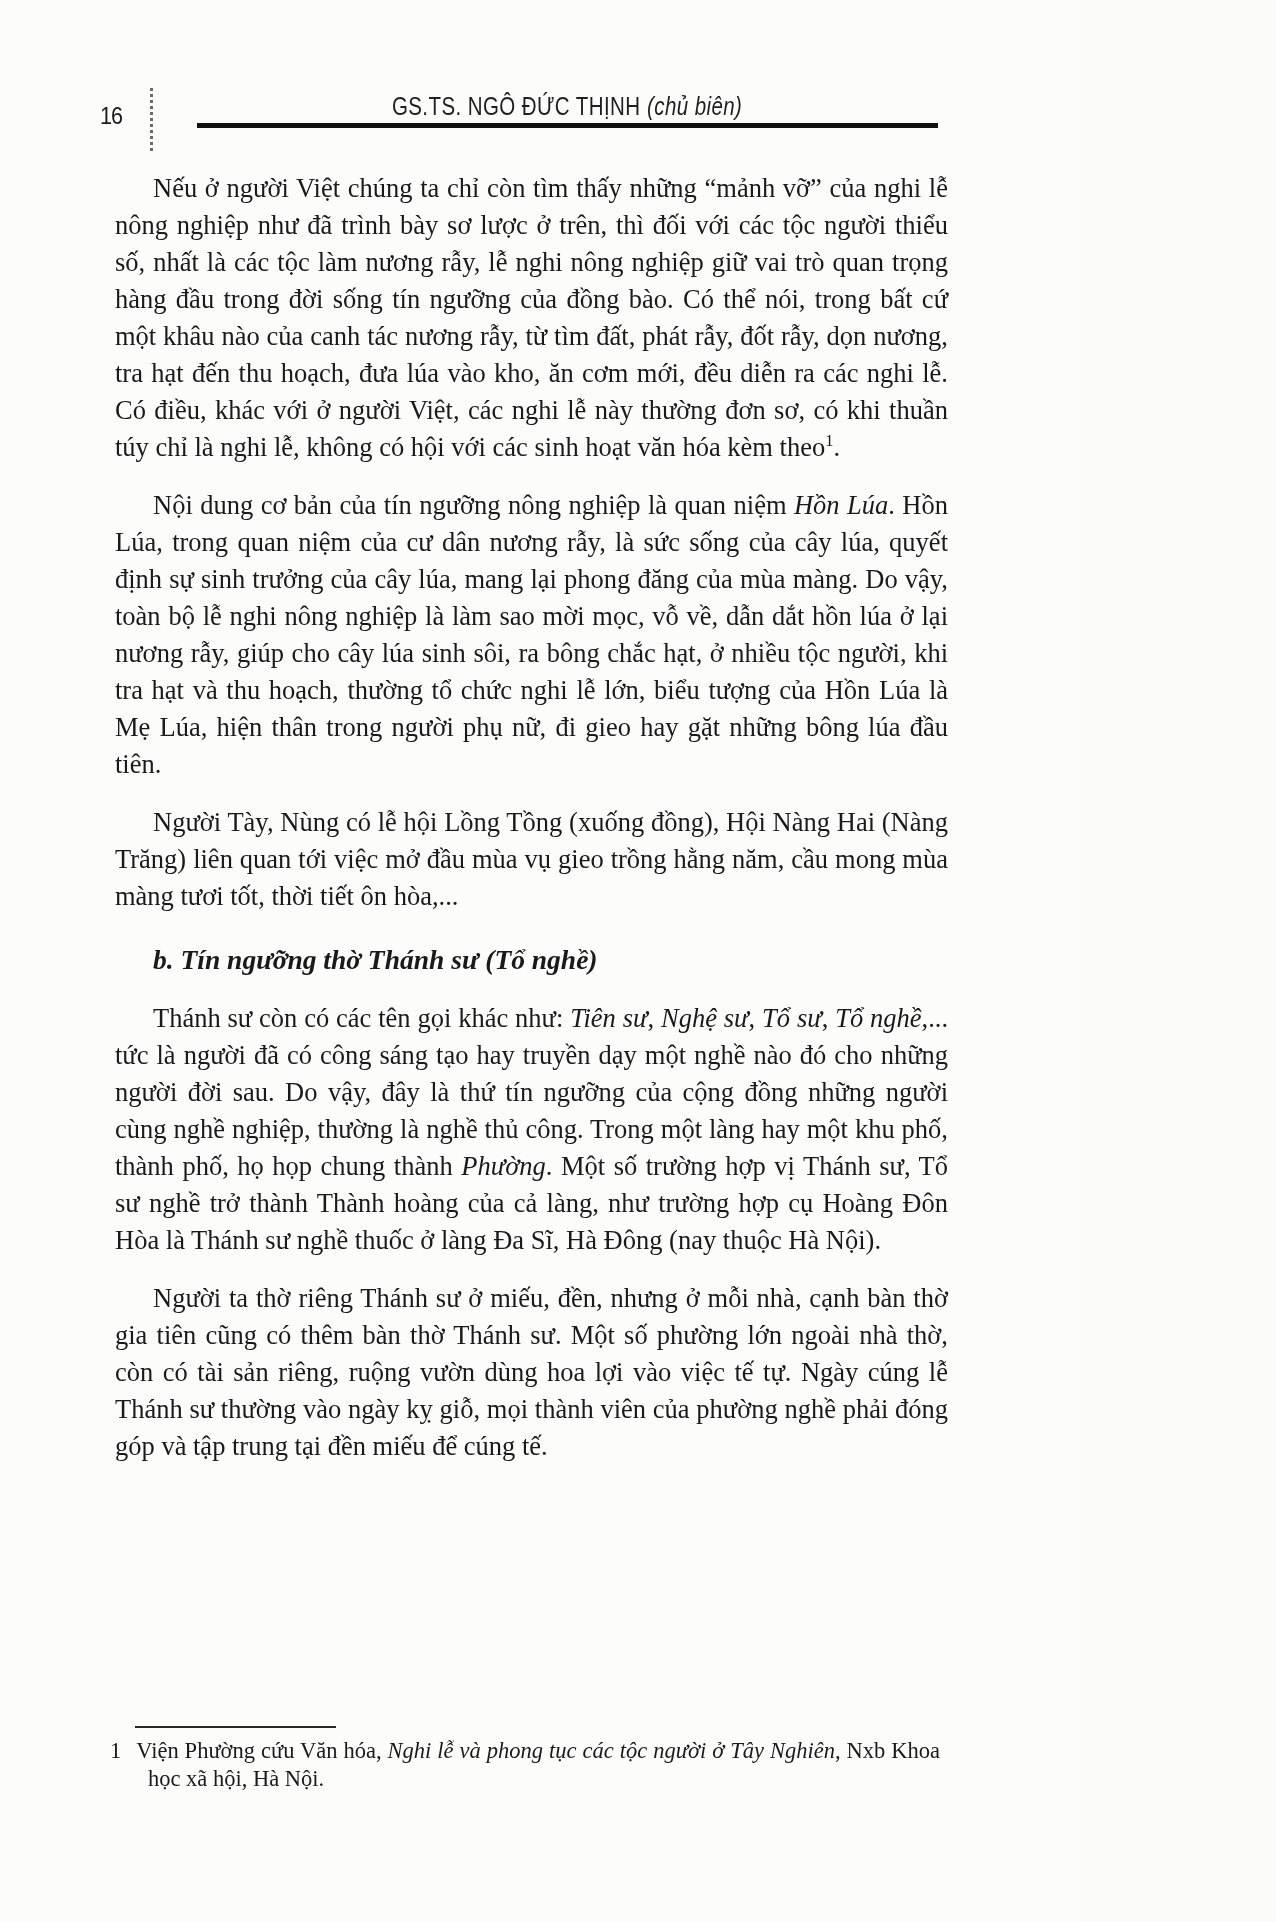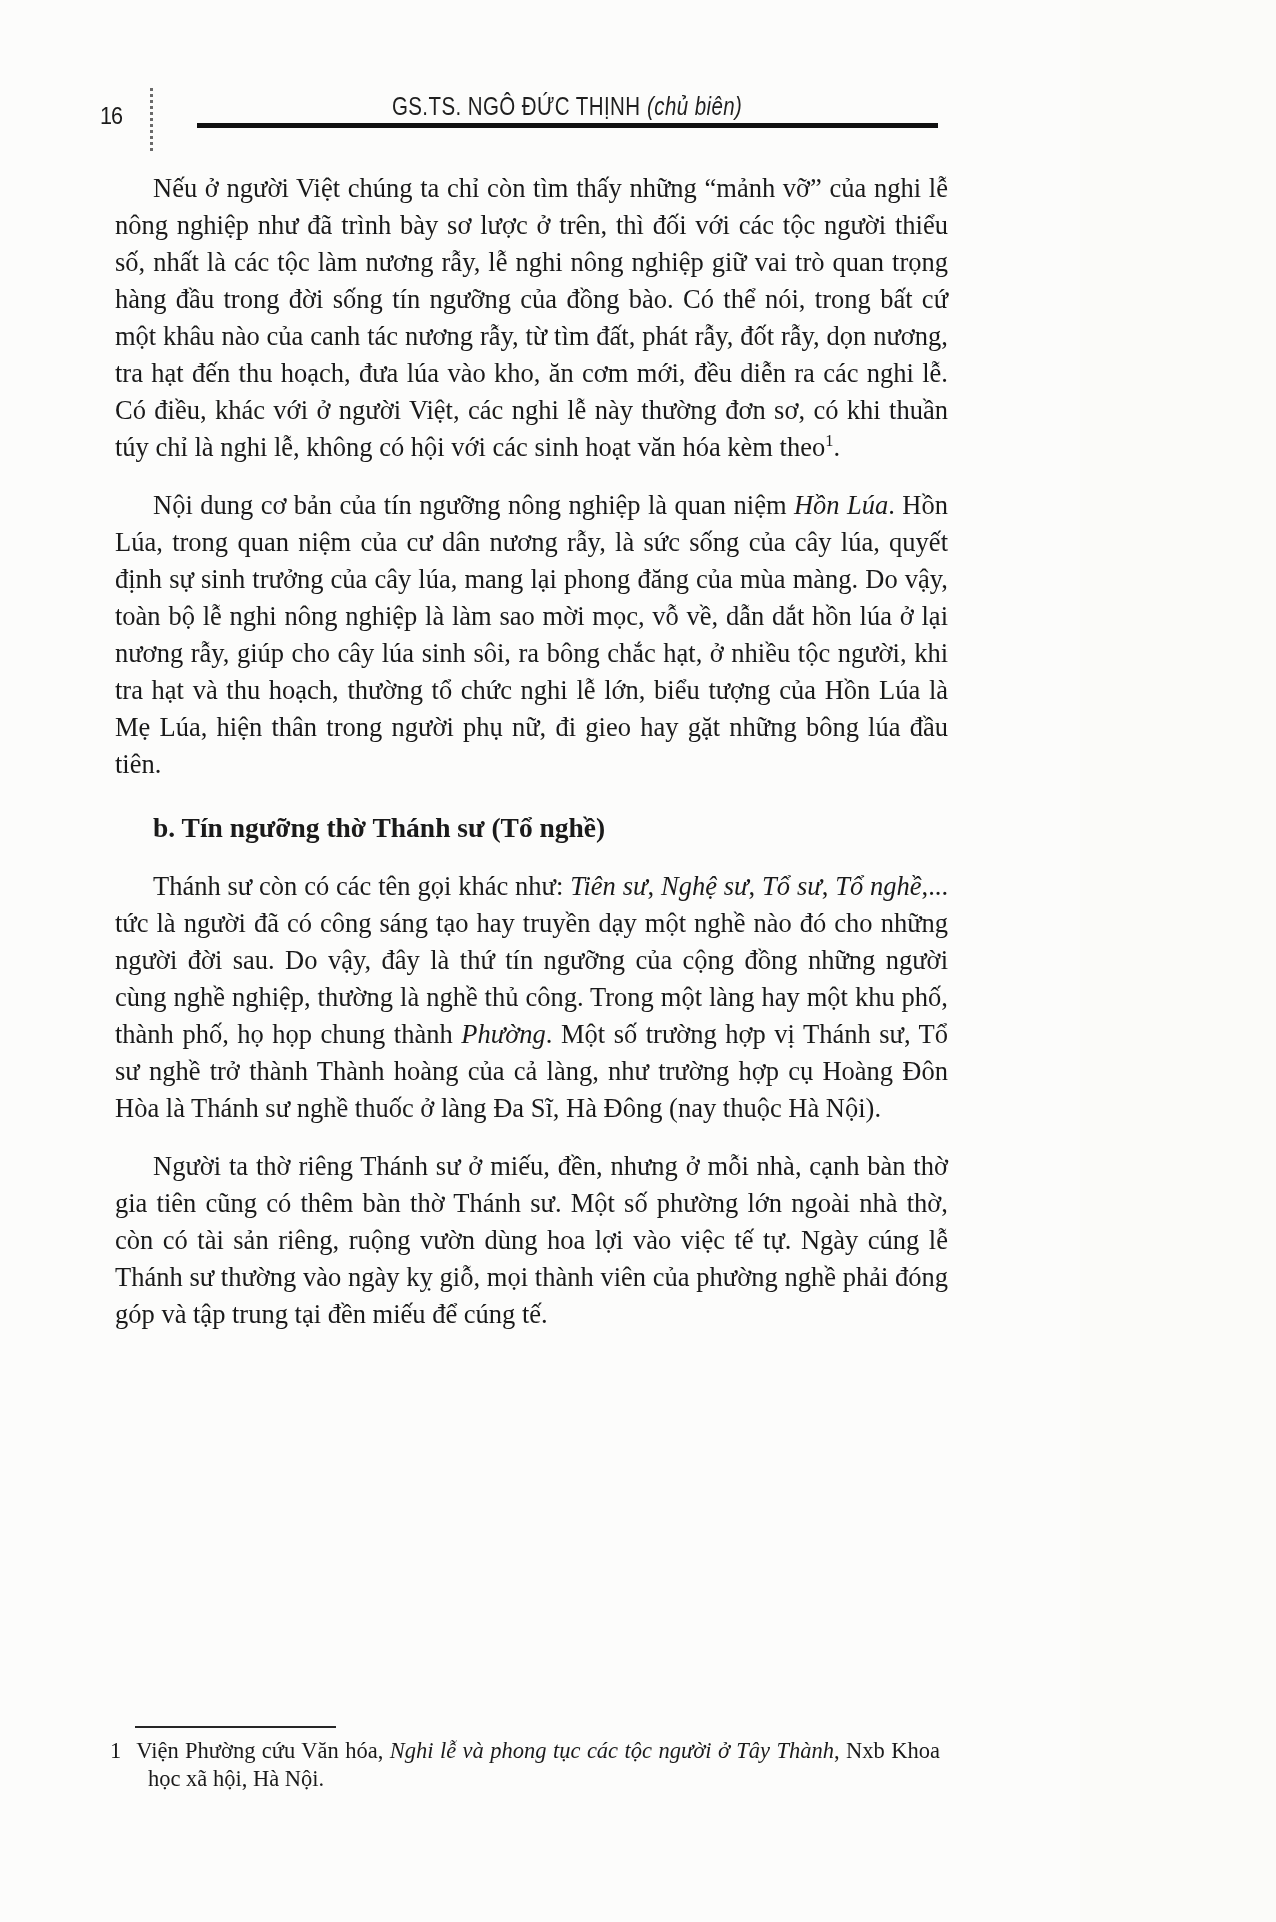--- a/index.html
+++ b/index.html
@@ -38,21 +38,21 @@
     letter-spacing:.5px;
   }
   .running-head .role{font-style:italic;margin-left:8px;}
   
   .body-text{
     position:absolute;left:115px;top:170px;width:833px;
     font-size:26.5px;line-height:37px;text-align:justify;
   }
   .block{margin:0 0 21px;text-indent:38px;}
   .block.heading{
-    font-weight:700;font-size:27.5px;
+    font-weight:700;font-style:italic;font-size:27.5px;
     margin:26px 0 22px;
   }
   .block sup{font-size:.62em;line-height:0;vertical-align:super;}
   
   .footnote{position:absolute;left:110px;top:1726px;width:830px;}
   .footnote-rule{width:201px;height:2px;background:#262626;margin-left:25px;}
   .footnote-text{
     margin-top:9px;font-size:22.5px;line-height:28px;text-align:justify;
     padding-left:38px;text-indent:-38px;
   }
@@ -70,25 +70,26 @@
   <div class="header-rule"></div>
 
   <div class="running-head">
     <span>GS.TS. NGÔ ĐỨC THỊNH</span><span class="role">(chủ biên)</span>
   </div>
 
   <div class="body-text">
 
   <p class="block para"><span>Nếu ở người Việt chúng ta chỉ còn tìm thấy những “mảnh vỡ” của nghi lễ nông nghiệp như đã trình bày sơ lược ở trên, thì đối với các tộc người thiểu số, nhất là các tộc làm nương rẫy, lễ nghi nông nghiệp giữ vai trò quan trọng hàng đầu trong đời sống tín ngưỡng của đồng bào. Có thể nói, trong bất cứ một khâu nào của canh tác nương rẫy, từ tìm đất, phát rẫy, đốt rẫy, dọn nương, tra hạt đến thu hoạch, đưa lúa vào kho, ăn cơm mới, đều diễn ra các nghi lễ. Có điều, khác với ở người Việt, các nghi lễ này thường đơn sơ, có khi thuần túy chỉ là nghi lễ, không có hội với các sinh hoạt văn hóa kèm theo</span><sup>1</sup><span>.</span></p>
       <p class="block para"><span>Nội dung cơ bản của tín ngưỡng nông nghiệp là quan niệm </span><em>Hồn Lúa</em><span>. Hồn Lúa, trong quan niệm của cư dân nương rẫy, là sức sống của cây lúa, quyết định sự sinh trưởng của cây lúa, mang lại phong đăng của mùa màng. Do vậy, toàn bộ lễ nghi nông nghiệp là làm sao mời mọc, vỗ về, dẫn dắt hồn lúa ở lại nương rẫy, giúp cho cây lúa sinh sôi, ra bông chắc hạt, ở nhiều tộc người, khi tra hạt và thu hoạch, thường tổ chức nghi lễ lớn, biểu tượng của Hồn Lúa là Mẹ Lúa, hiện thân trong người phụ nữ, đi gieo hay gặt những bông lúa đầu tiên.</span></p>
+      <p class="block para"><span>Người Tày, Nùng có lễ hội Lồng Tồng (xuống đồng), Hội Nàng Hai (Nàng Trăng) liên quan tới việc mở đầu mùa vụ gieo trồng hằng năm, cầu mong mùa màng tươi tốt, thời tiết ôn hòa,...</span></p>
       <p class="block heading"><span>b. Tín ngưỡng thờ Thánh sư (Tổ nghề)</span></p>
       <p class="block para"><span>Thánh sư còn có các tên gọi khác như: </span><em>Tiên sư</em><span>, </span><em>Nghệ sư</em><span>, </span><em>Tổ sư</em><span>, </span><em>Tổ nghề</em><span>,... tức là người đã có công sáng tạo hay truyền dạy một nghề nào đó cho những người đời sau. Do vậy, đây là thứ tín ngưỡng của cộng đồng những người cùng nghề nghiệp, thường là nghề thủ công. Trong một làng hay một khu phố, thành phố, họ họp chung thành </span><em>Phường</em><span>. Một số trường hợp vị Thánh sư, Tổ sư nghề trở thành Thành hoàng của cả làng, như trường hợp cụ Hoàng Đôn Hòa là Thánh sư nghề thuốc ở làng Đa Sĩ, Hà Đông (nay thuộc Hà Nội).</span></p>
       <p class="block para"><span>Người ta thờ riêng Thánh sư ở miếu, đền, nhưng ở mỗi nhà, cạnh bàn thờ gia tiên cũng có thêm bàn thờ Thánh sư. Một số phường lớn ngoài nhà thờ, còn có tài sản riêng, ruộng vườn dùng hoa lợi vào việc tế tự. Ngày cúng lễ Thánh sư thường vào ngày kỵ giỗ, mọi thành viên của phường nghề phải đóng góp và tập trung tại đền miếu để cúng tế.</span></p>
     </div>
 
   <div class="footnote">
     <div class="footnote-rule"></div>
     <div class="footnote-text">
-      <span class="footnote-marker">1</span><span><span>Viện Phường cứu Văn hóa, </span><em>Nghi lễ và phong tục các tộc người ở Tây Thành</em><span>, Nxb Khoa học xã hội, Hà Nội.</span></span>
+      <span class="footnote-marker">1</span><span><span>Viện Phường cứu Văn hóa, </span><em>Nghi lễ và phong tục các tộc người ở Tây Nghiên</em><span>, Nxb Khoa học xã hội, Hà Nội.</span></span>
     </div>
   </div>
 
 </div>
 
 </body></html>

